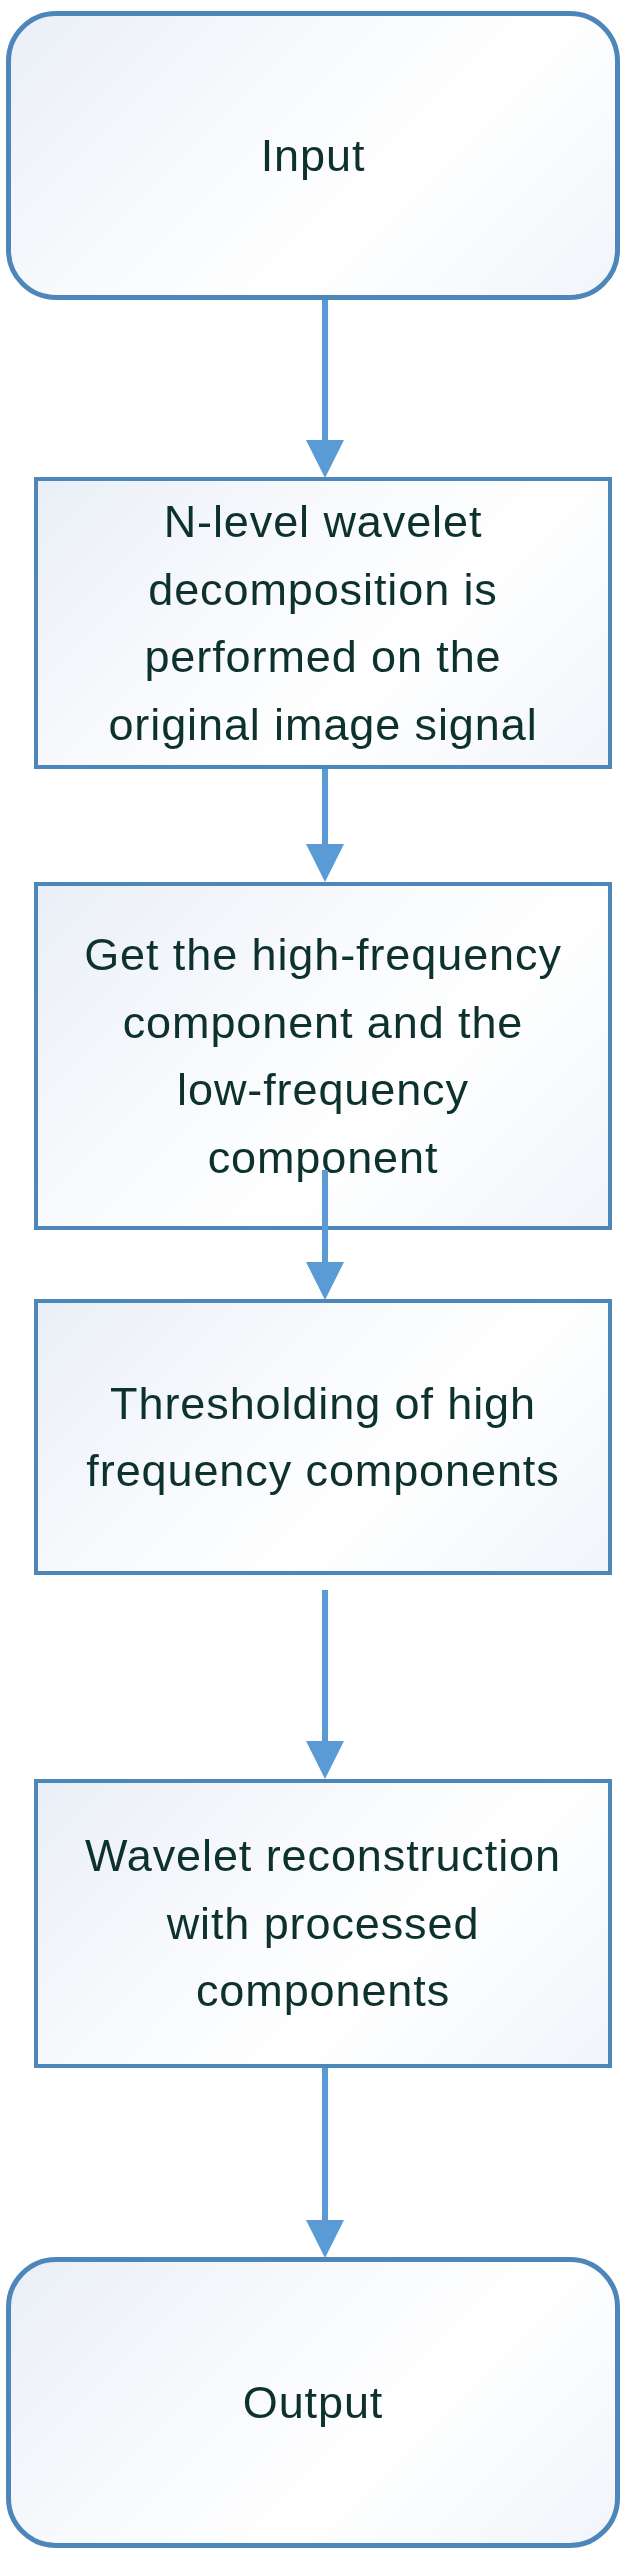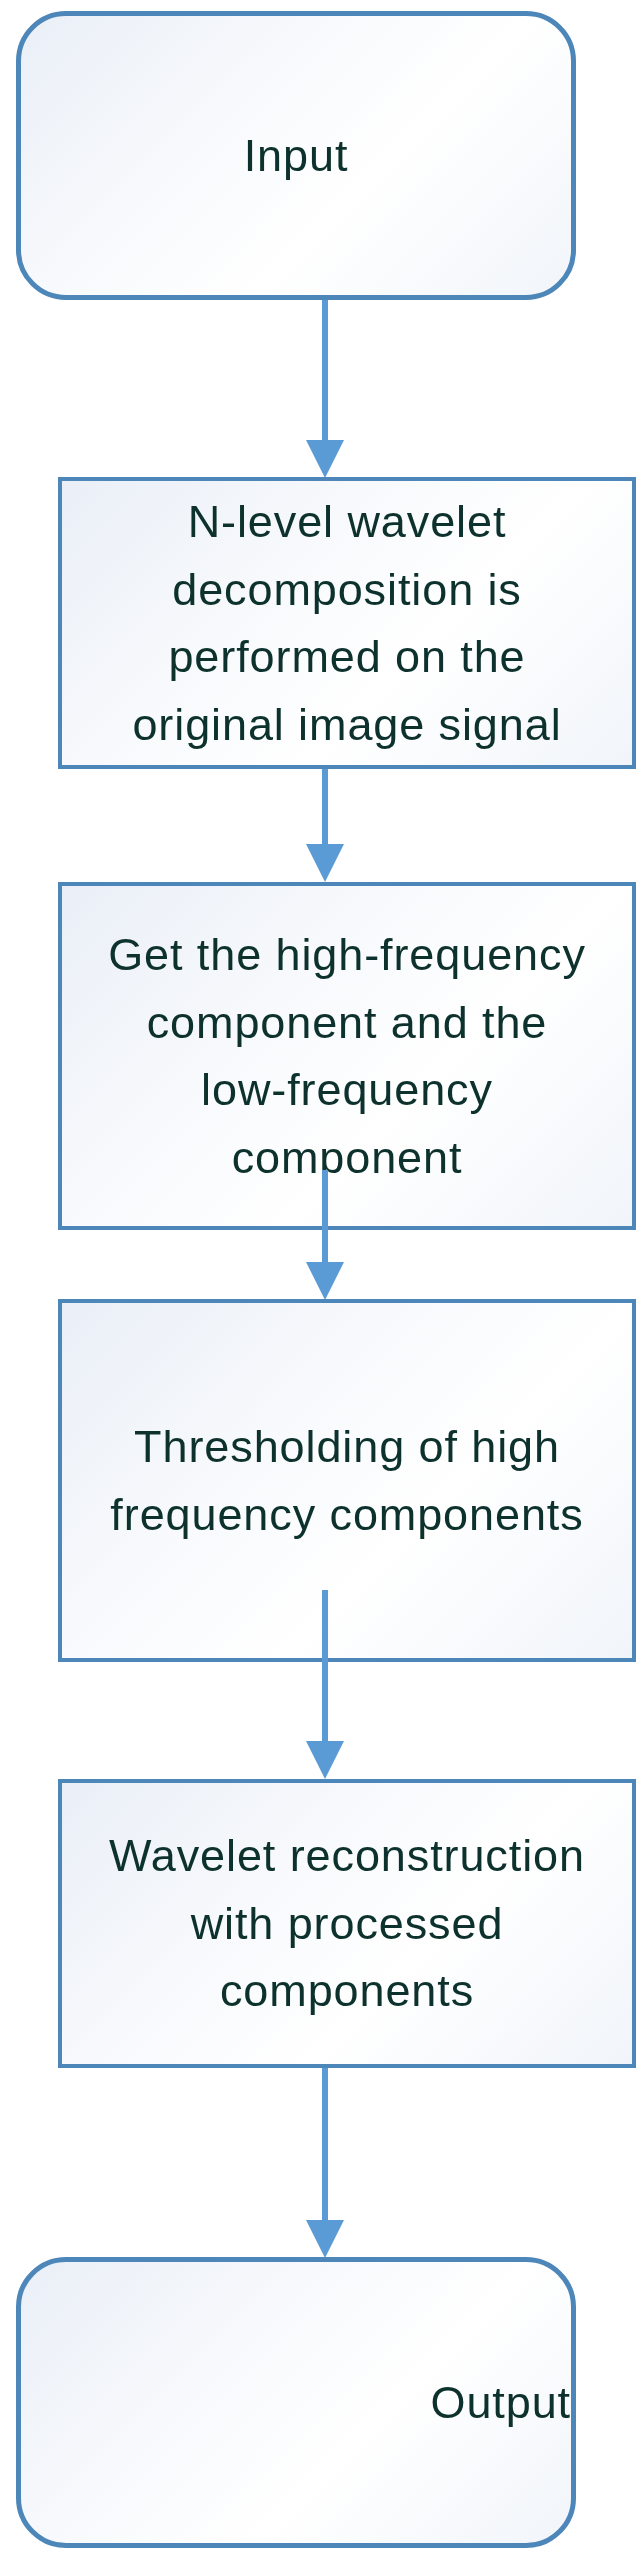--- a/index.html
+++ b/index.html
@@ -26,32 +26,31 @@
     color: #0d322d;
     font-size: 45px;
     line-height: 1.5;
     letter-spacing: 0.02em;
   }
   .node .node-label {
     white-space: pre-line;
     width: 100%;
   }
   .terminator {
-    left: 16px;
-    width: 560px;
+    left: 6px;
+    width: 614px;
     height: 289px;
     border: 5.1px solid #4d86b8;
     border-radius: 50px;
   }
   .process {
     left: 34px;
     width: 578px;
     height: 292px;
     border: 4.3px solid #4d86b8;
-    margin-left: 24px;
   }
   .arrow {
     position: absolute;
     left: 325px;
     transform: translateX(-50%);
     display: flex;
     flex-direction: column;
     align-items: center;
   }
   .arrow-line {
@@ -97,39 +96,39 @@
 component and the
 low-frequency
 component</div>
   </div>
 
   <div class="arrow" style="top:1170px;">
     <div class="arrow-line" style="height:92px;"></div>
     <div class="arrow-head"></div>
   </div>
 
-  <div class="node process" style="top:1299px; height:363px;">
+  <div class="node process" style="top:1299px; height:276px;">
     <div class="node-label">Thresholding of high
 frequency components</div>
   </div>
 
   <div class="arrow" style="top:1590px;">
     <div class="arrow-line" style="height:151px;"></div>
     <div class="arrow-head"></div>
   </div>
 
   <div class="node process" style="top:1779px; height:289px;justify-content:flex-end;">
     <div class="node-label">Wavelet reconstruction
 with processed
 components</div>
   </div>
 
   <div class="arrow" style="top:2068px;">
     <div class="arrow-line" style="height:152px;"></div>
     <div class="arrow-head"></div>
   </div>
 
-  <div class="node terminator" style="top:2257px; height:291px;text-align:right;">
+  <div class="node terminator" style="top:2257px; height:291px;">
     <div class="node-label">Output</div>
   </div>
 
 </div>
 
 
 </body></html>

